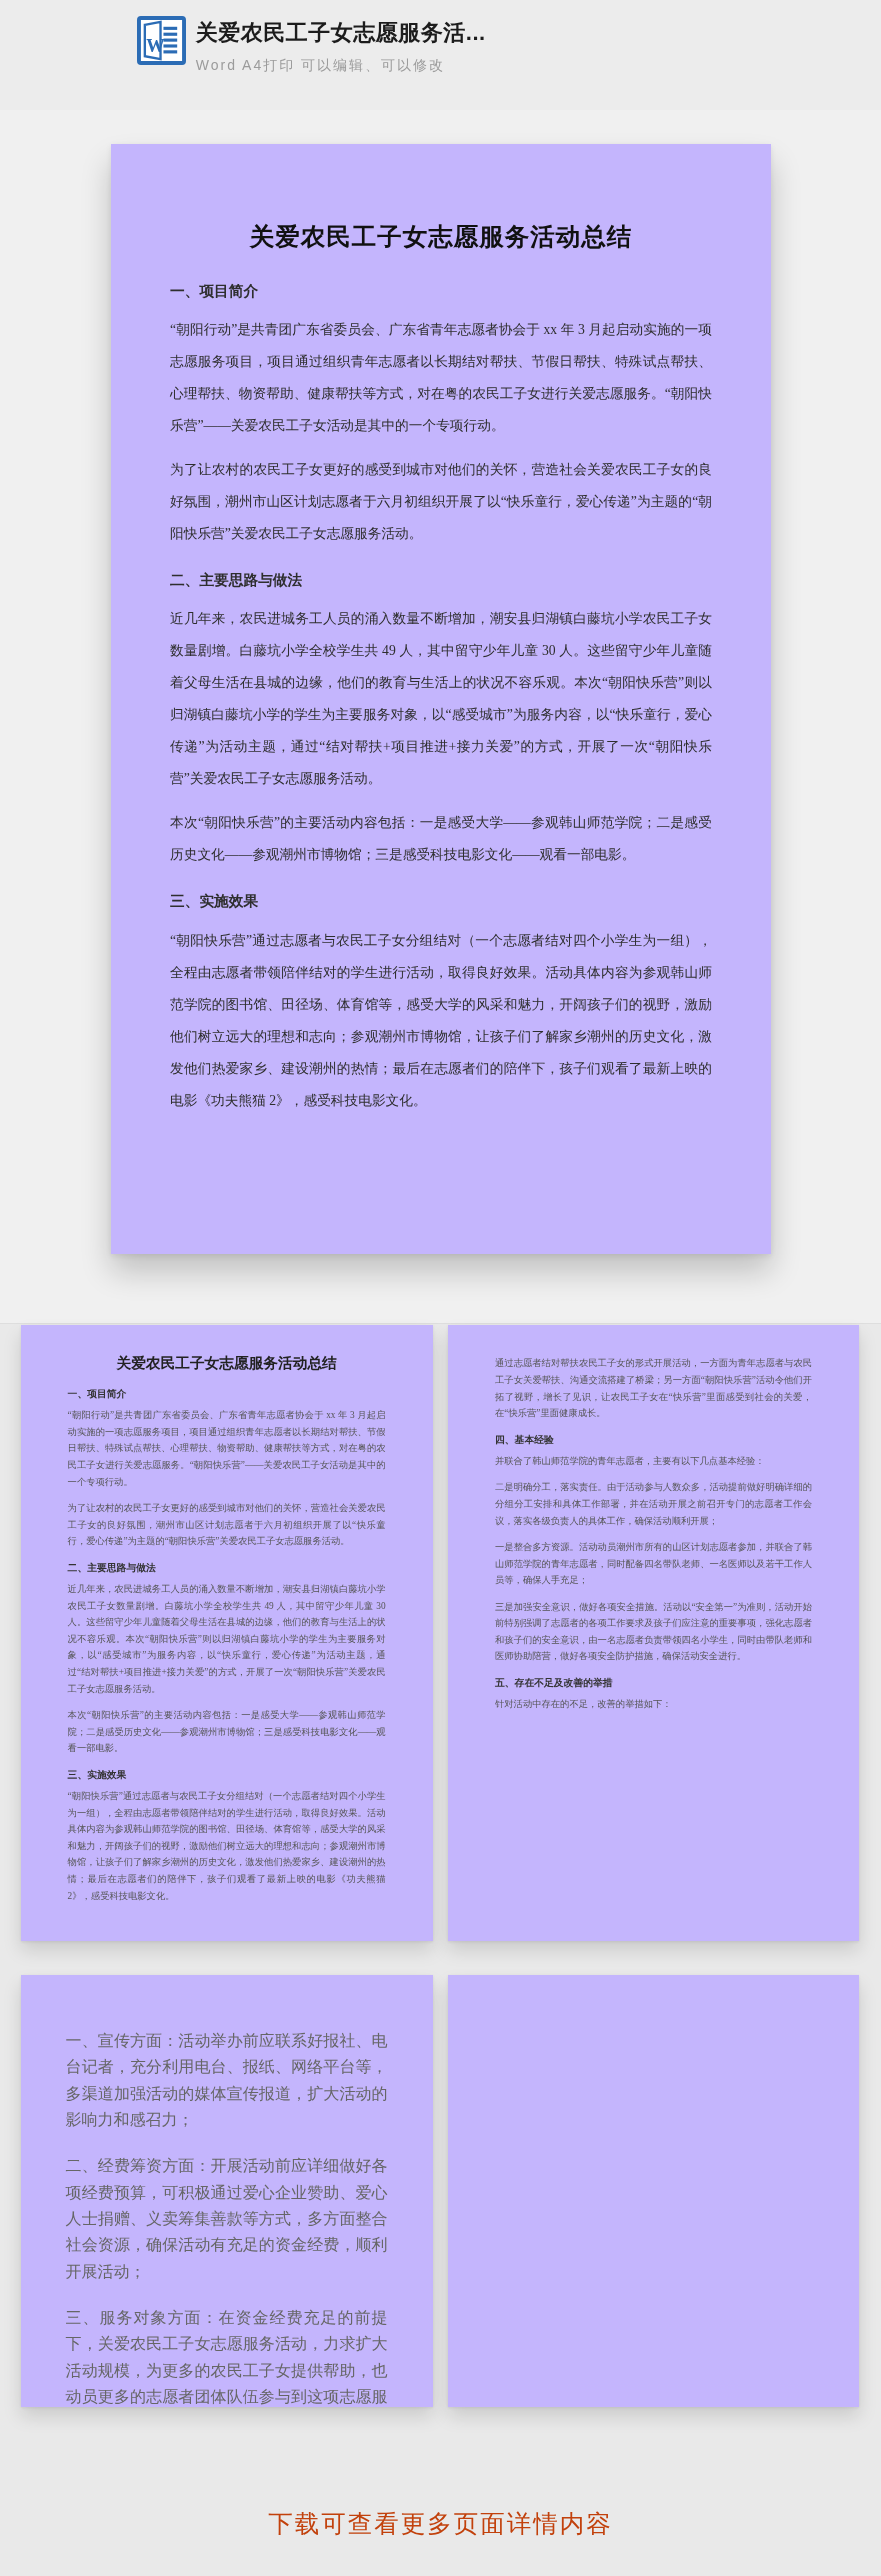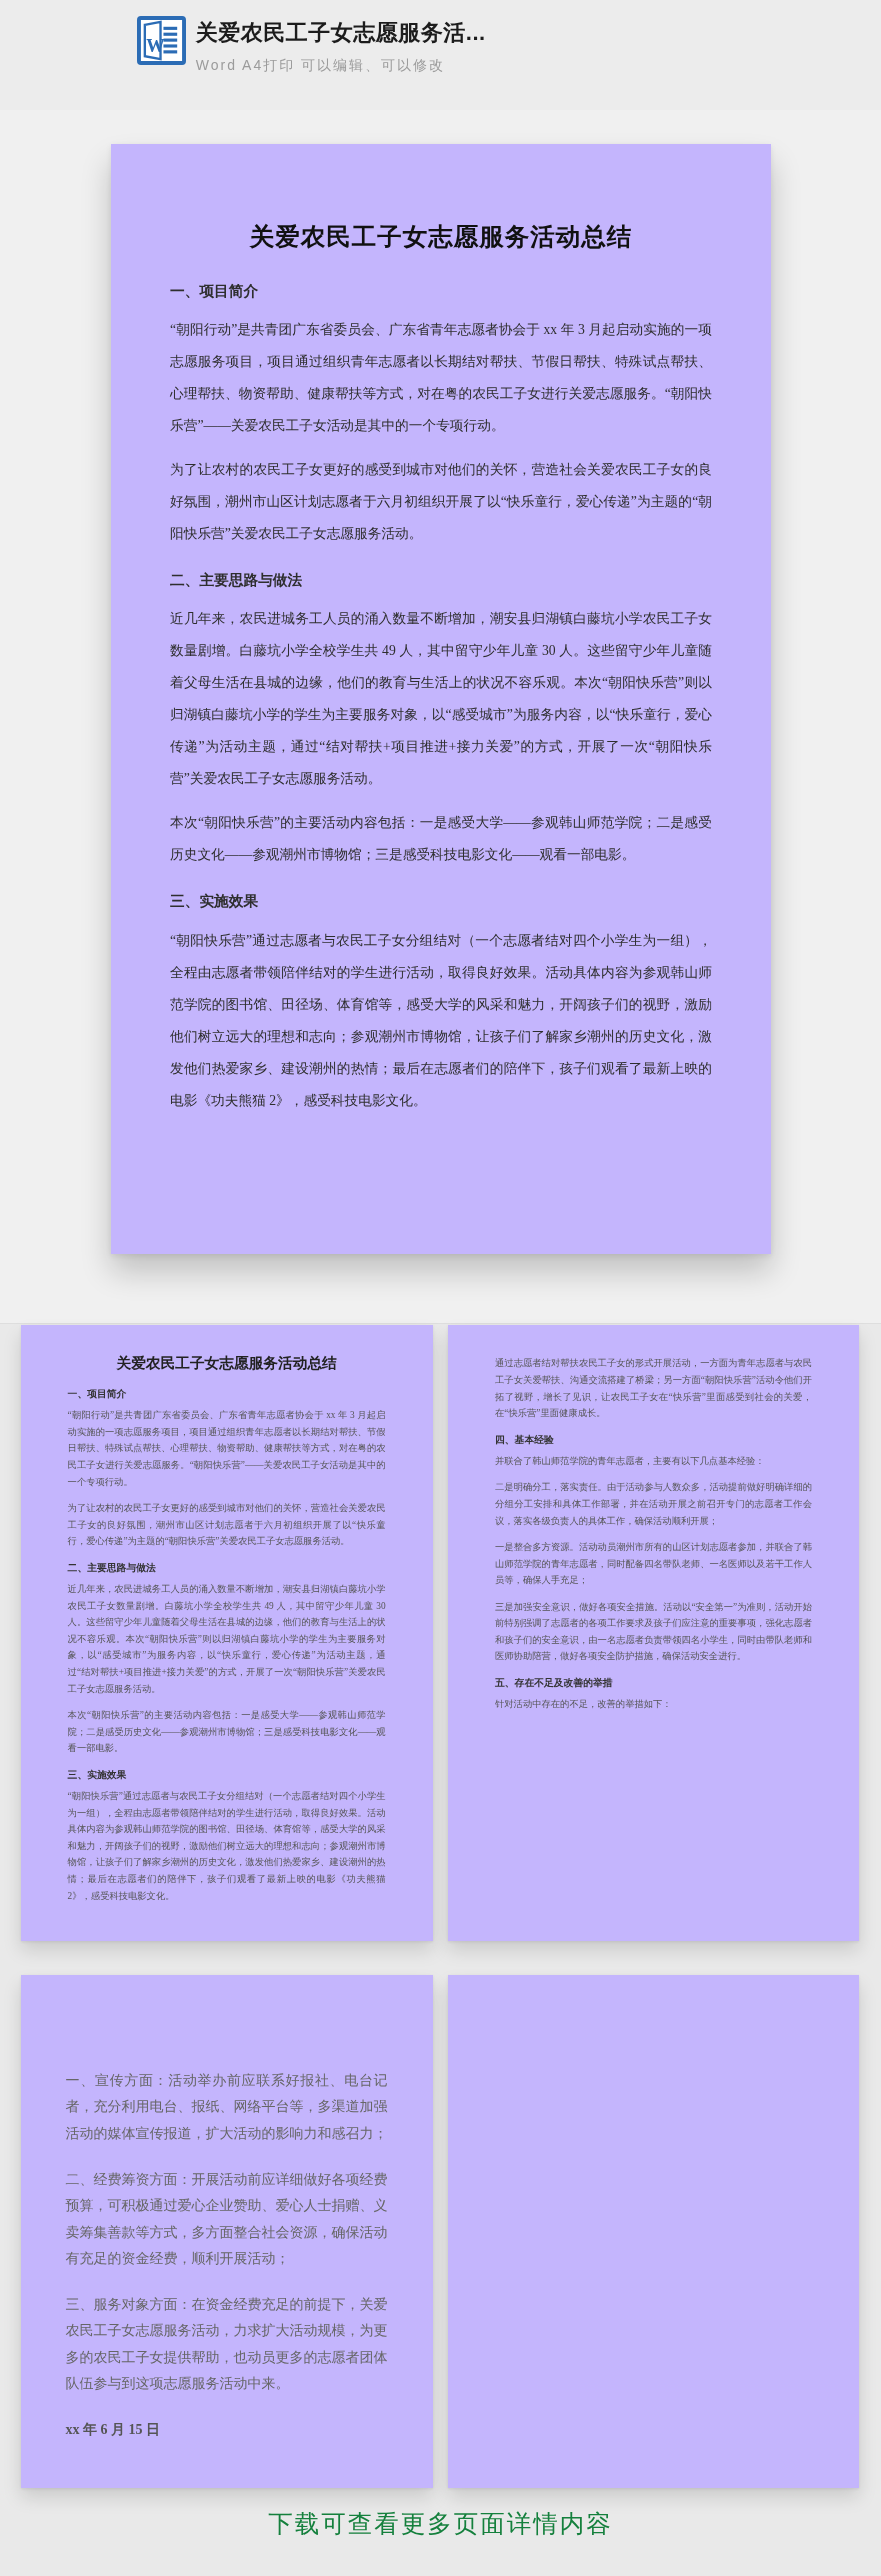--- a/index.html
+++ b/index.html
@@ -35,27 +35,27 @@
   .thumbs-area{position:absolute;left:0;top:1323px;width:881px;height:1253px;background:#e9e9e9;
                border-top:1px solid #dedede;}
   .thumb{box-shadow:0 9.8px 17.6px rgba(0,0,0,.13),0 1px 2.9px rgba(0,0,0,.08);}
   .thumb-r1{top:1px;height:616px;padding:25.5px 47px 0;font-size:9.3px;line-height:16.6px;color:#555;}
   .t1{left:20.6px;width:412px;}
   .t2{left:448px;width:411px;font-family:Liberation Serif, serif;}
   .thumb-r1 .blk-title{font-size:14.7px;line-height:19.6px;margin:3.9px 0 11.7px;color:#222;}
   .thumb-r1 .blk-heading{font-size:9.8px;margin:7.8px 0 3.9px;color:#333;}
   .thumb-r1 .blk-para{margin:4.9px 0 9.8px;}
 
-  .thumb-r2{top:651px;height:513px;padding:93px 45px 0;font-size:14px;line-height:26.4px;color:#666;}
+  .thumb-r2{top:651px;height:432px;padding:53px 45px 0;font-size:16px;line-height:26.4px;color:#666;}
   .thumb-r2 .blk-para{margin:0 0 19.6px;}
   .thumb-r2 .blk-date{margin-top:5.9px;color:#555;}
 
   
   .footer-note{position:absolute;left:0;top:1183px;width:881px;text-align:center;
-               font-size:24.5px;color:#15803d;letter-spacing:2px;font-family:"Liberation Sans",sans-serif;}
+               font-size:24.5px;color:#c2410c;letter-spacing:2px;font-family:"Liberation Sans",sans-serif;}
 </style>
 </head>
 <body>
 
 <div class="canvas">
 
   <div class="hdr">
     <div class="hgroup">
       <svg class="word-icon" viewBox="0 0 50 50" aria-hidden="true">
         <rect x="2" y="2" width="46" height="46" rx="2" fill="#ffffff" stroke="#2b6cb5" stroke-width="4"></rect>

